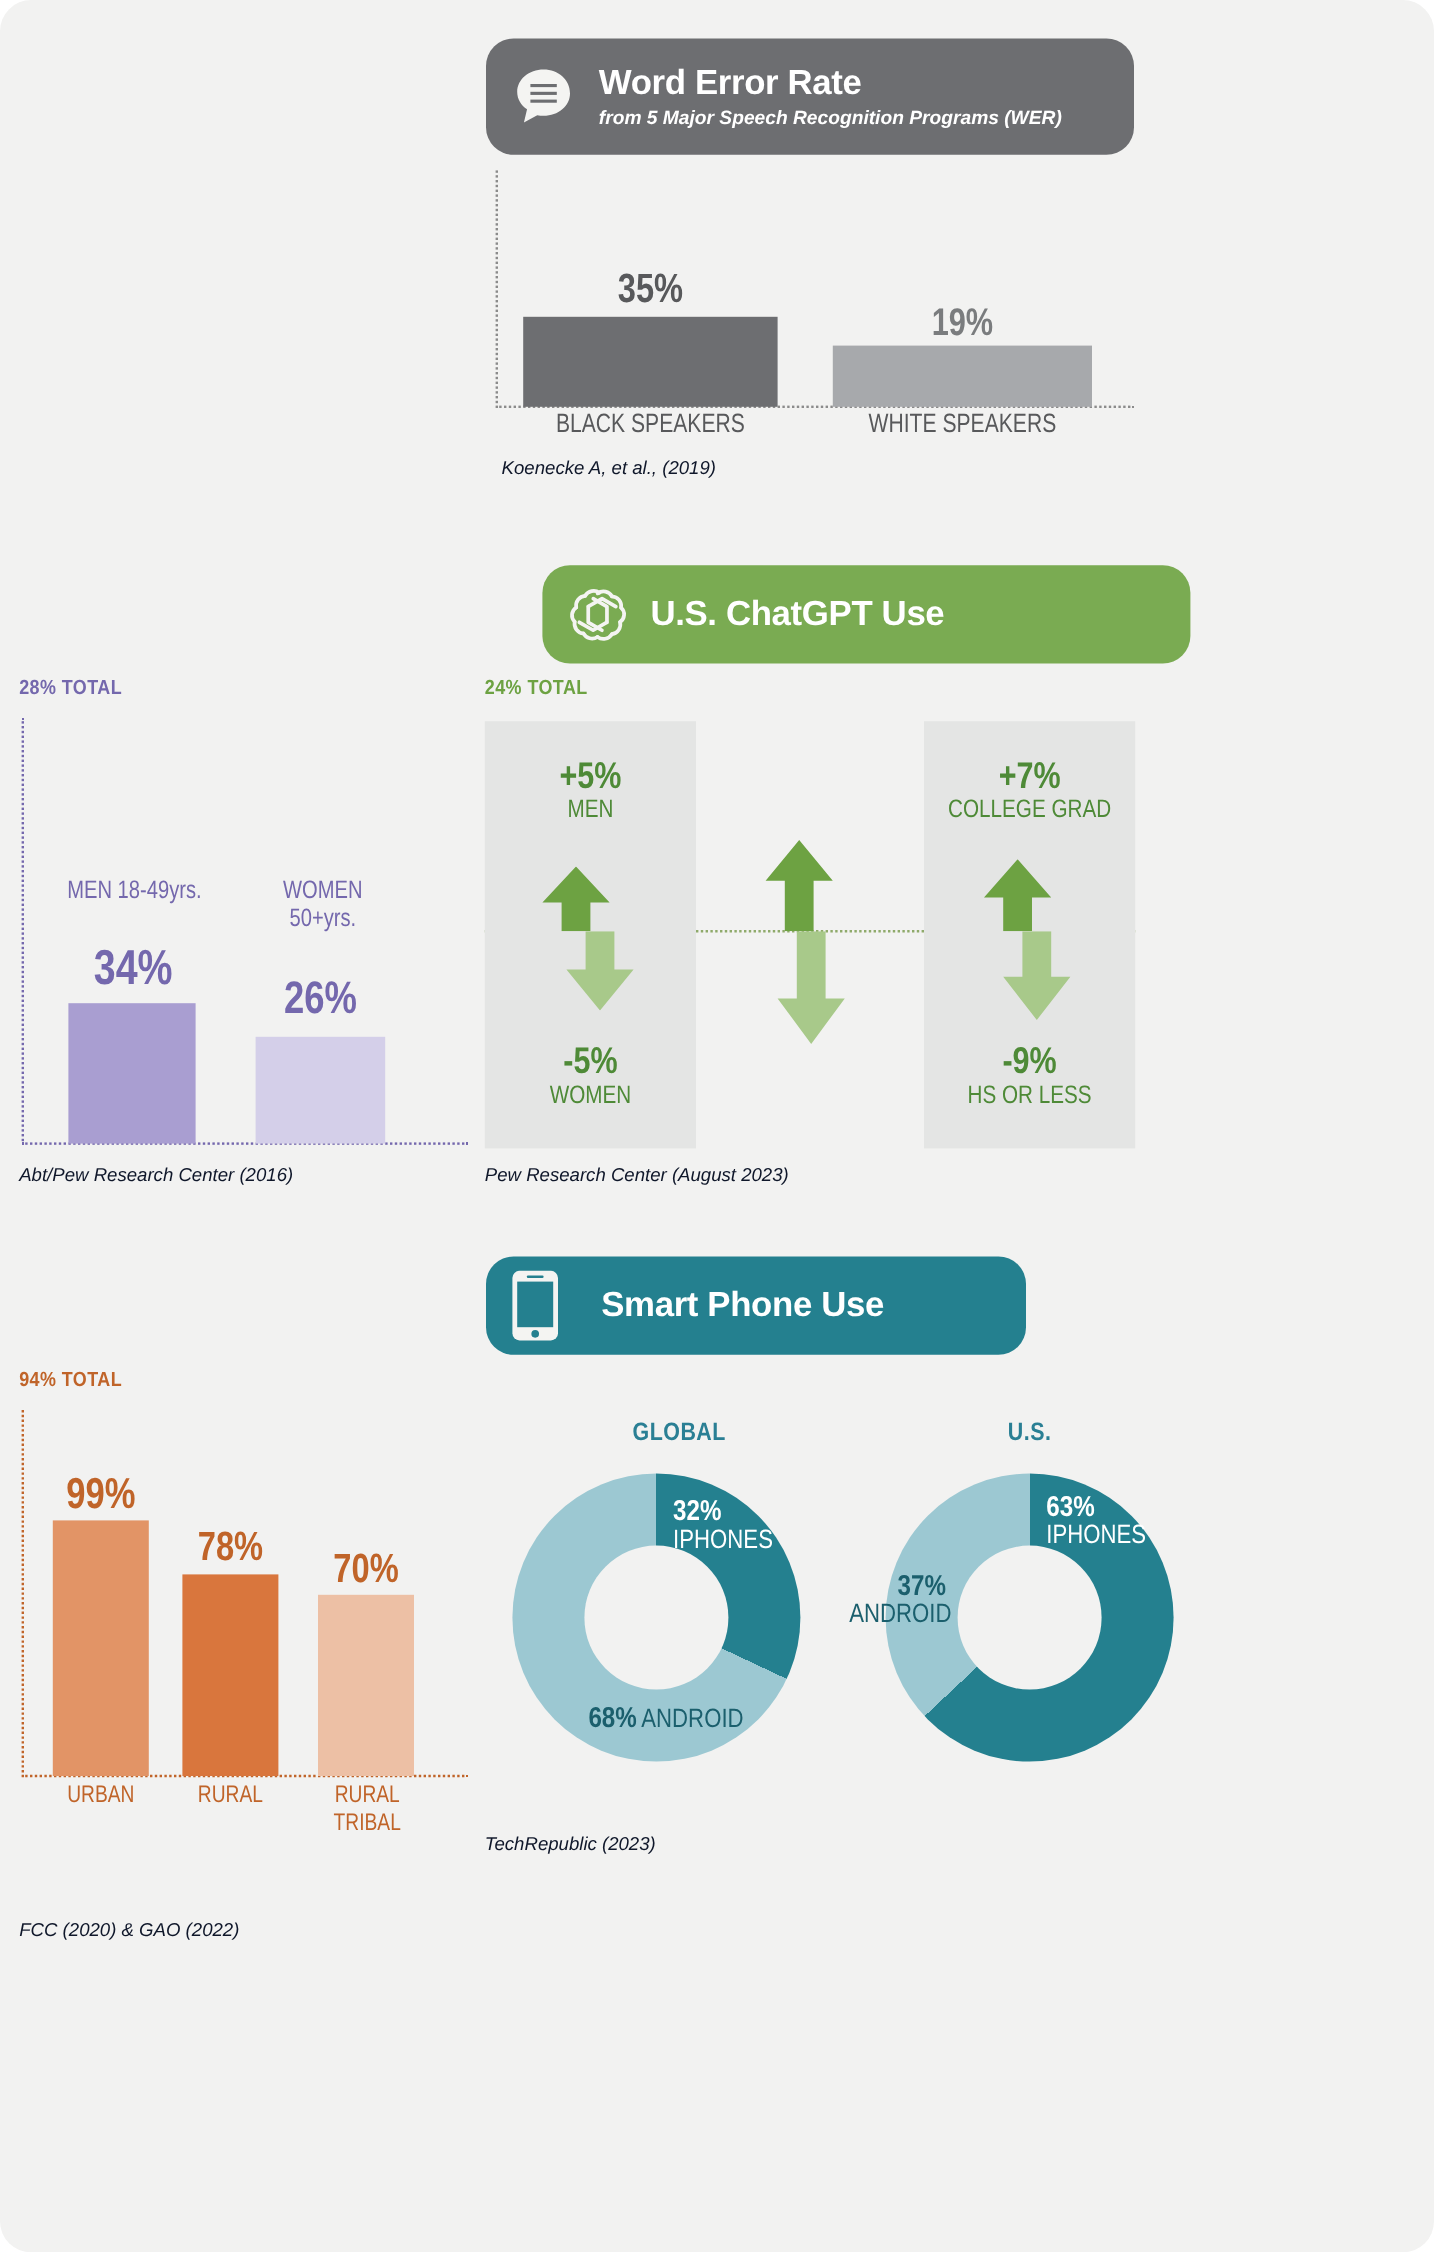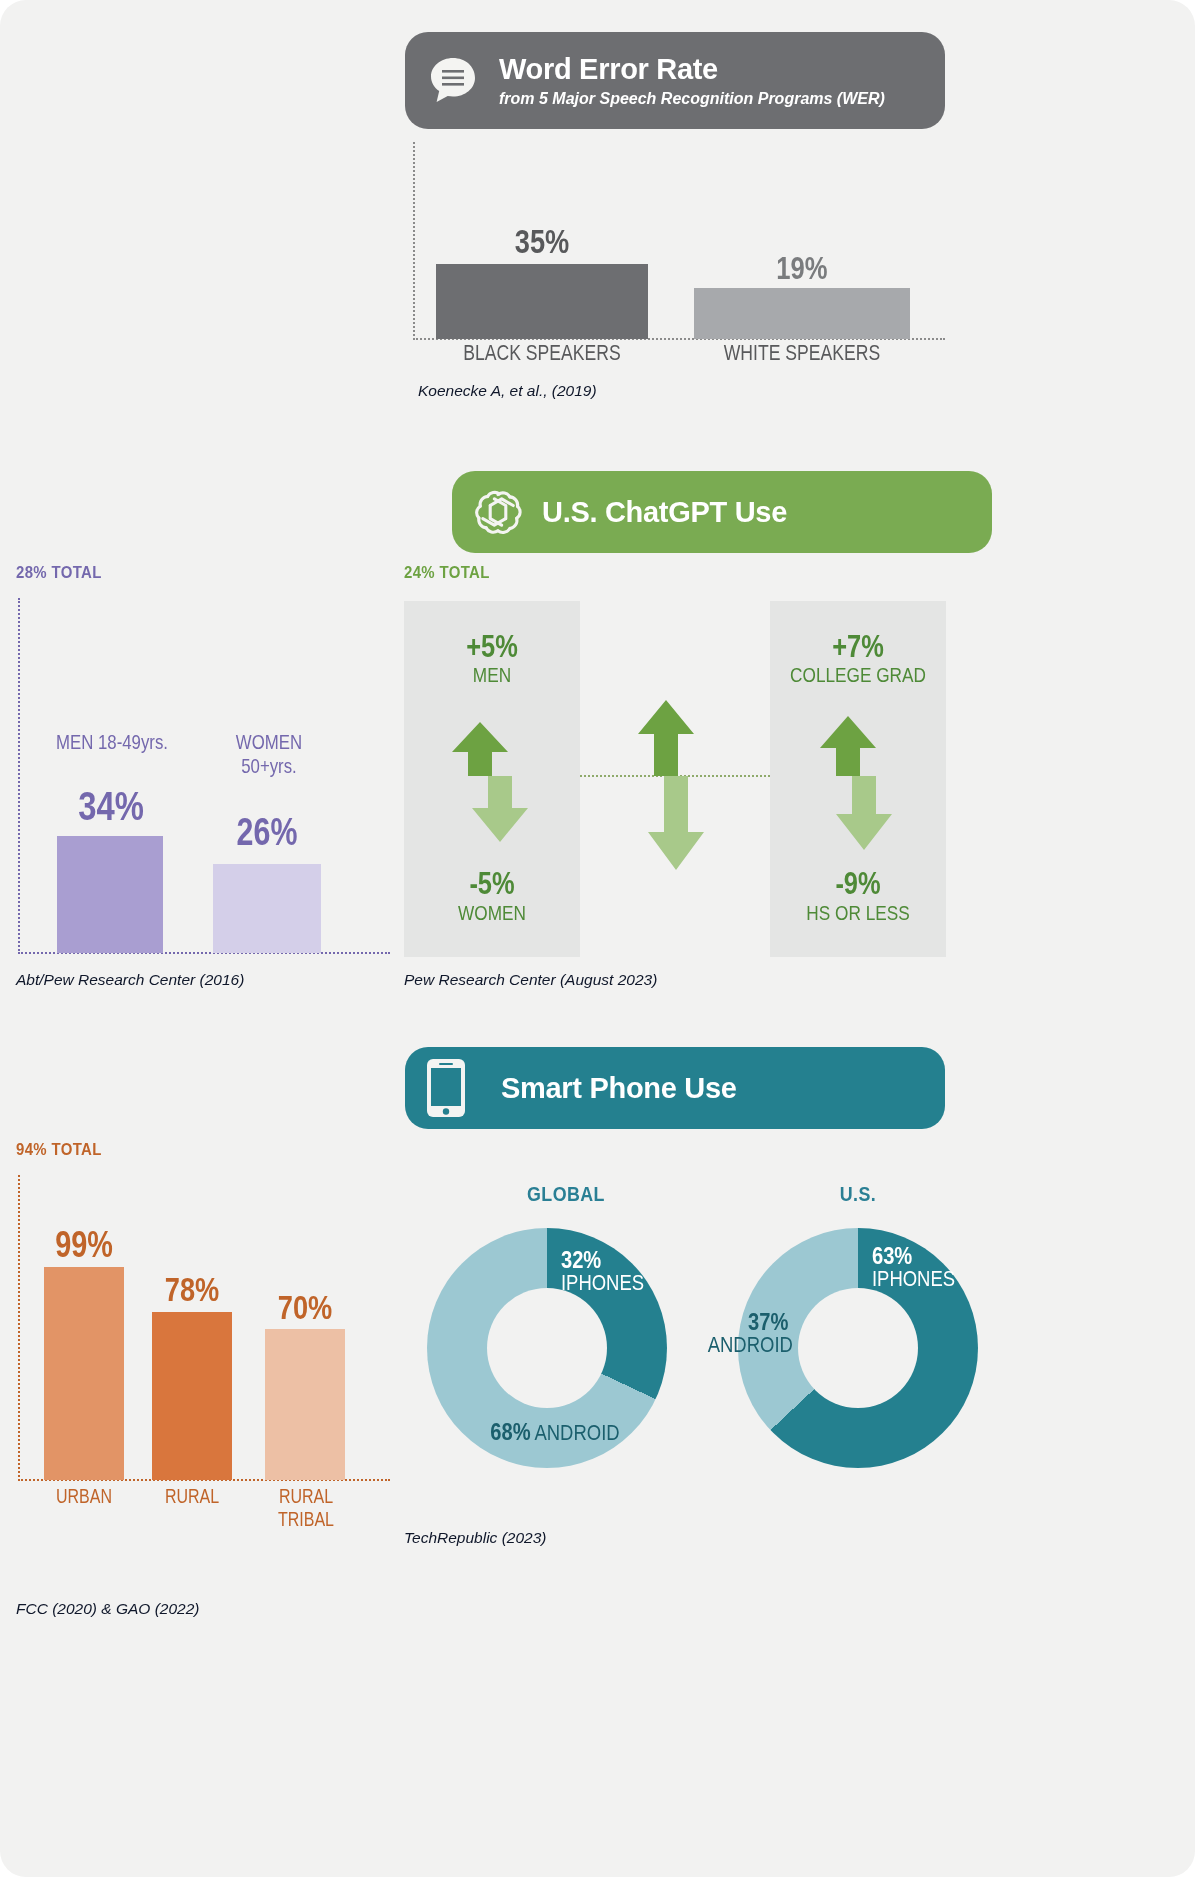--- a/index.html
+++ b/index.html
@@ -304,21 +304,21 @@
   <div class="bar" style="left:152px; top:1312px; width:80px; height:168px; background:#d9763d;"></div>
   <div class="bar-val" style="left:142px; top:1270px; width:100px; font-size:34px; color:#c06429;">78%</div>
   <div class="bar-cat" style="left:137px; top:1485px; width:110px; font-size:20px; color:#c06429;">RURAL</div>
 
   <div class="bar" style="left:265px; top:1329px; width:80px; height:151px; background:#edc0a5;"></div>
   <div class="bar-val" style="left:255px; top:1288px; width:100px; font-size:34px; color:#c06429;">70%</div>
   <div class="bar-cat" style="left:243px; top:1485px; width:126px; font-size:20px; color:#c06429;">RURAL TRIBAL</div>
 
   <div class="source" style="left:16px; top:1600px;text-align:right;">FCC (2020) &amp; GAO (2022)</div>
 
-  <div class="pill" style="left:405px; top:1047px; width:540px; height:82px; background:#24808f;">
+  <div class="pill" style="left:405px; top:1047px; width:450px; height:82px; background:#24808f;">
     <div class="pill-icon" style="margin-right:34px;">
       <svg width="42" height="60" viewBox="0 0 42 60">
         <rect x="2" y="1" width="38" height="58" rx="6" fill="#f4f4f2"></rect>
         <rect x="6" y="10" width="30" height="38" fill="#24808f"></rect>
         <rect x="14" y="5" width="14" height="2" rx="1" fill="#24808f"></rect>
         <circle cx="21" cy="53.5" r="3.2" fill="#24808f"></circle>
       </svg>
     </div>
     <div class="pill-text">
       <div class="pill-title">Smart Phone Use</div>

